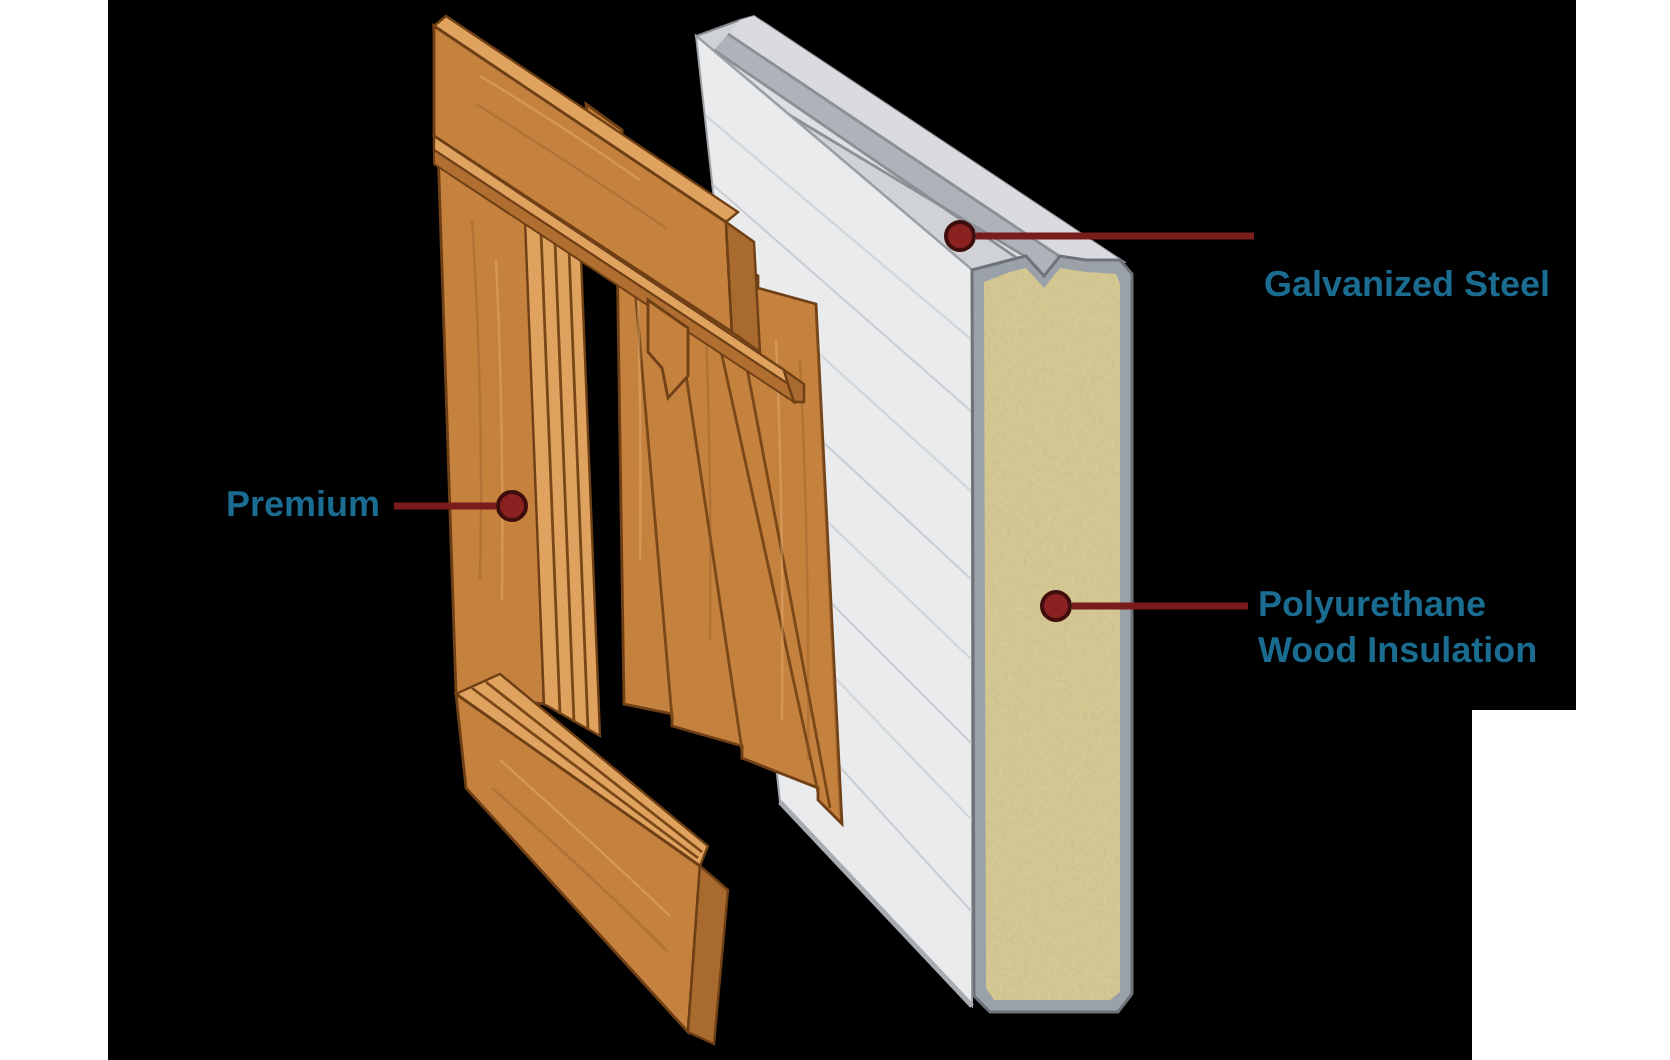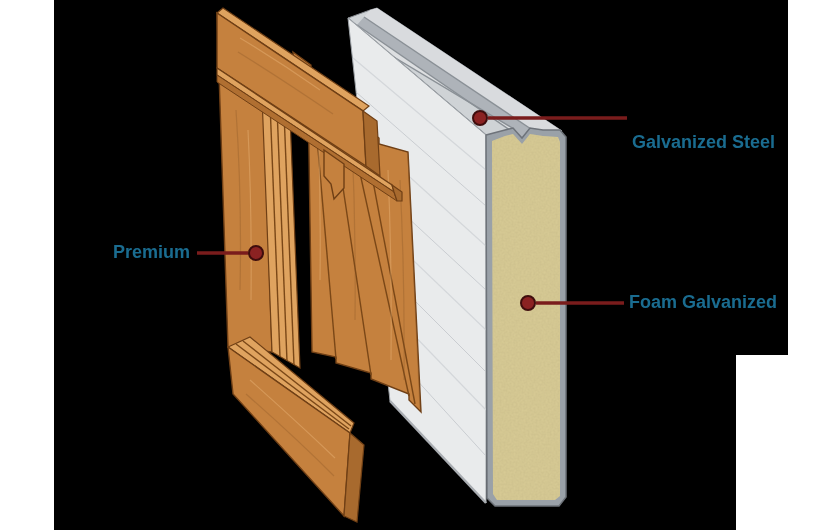--- a/index.html
+++ b/index.html
@@ -182,16 +182,17 @@
 
   <div class="label right" style="right:645px;top:241px;margin-left:32px;">
     <div>Premium</div>
   </div>
 
   <div class="label" style="left:632px;top:99px;margin-top:32px;">
     <div>Galvanized Steel</div>
   </div>
 
   <div class="label" style="left:629px;top:291px;">
-    <div>Foam Galvanized</div>
+    <div>Polyurethane</div>
+    <div>Wood Insulation</div>
   </div>
 
 </div>
 
 </body></html>

